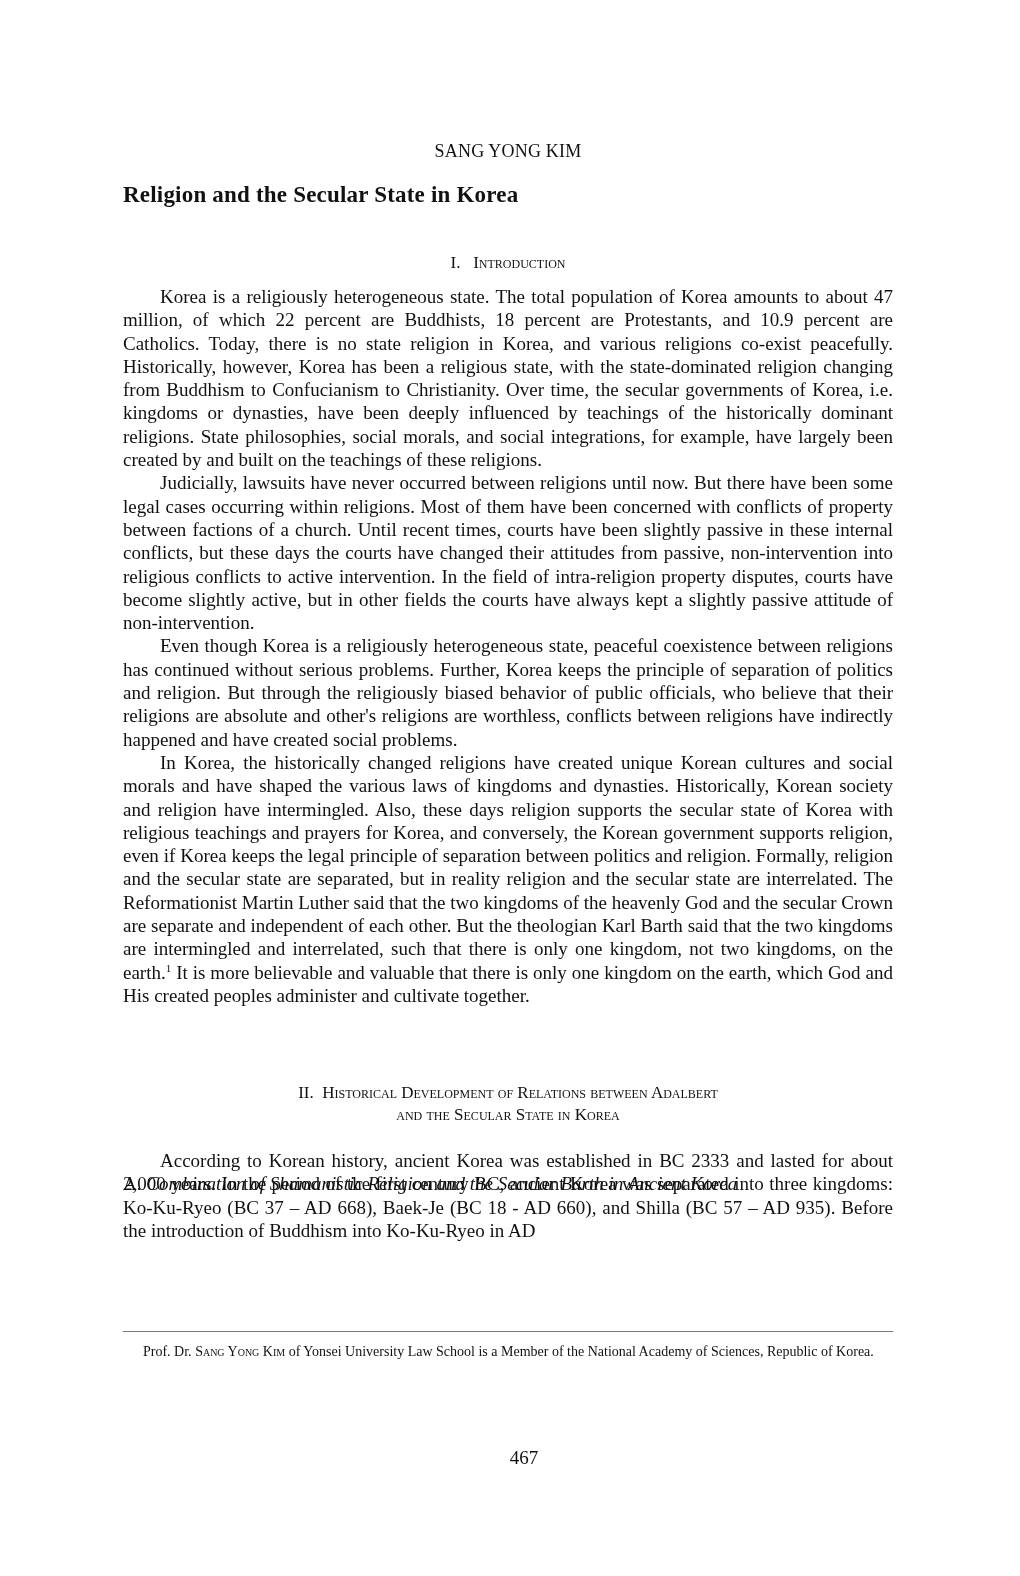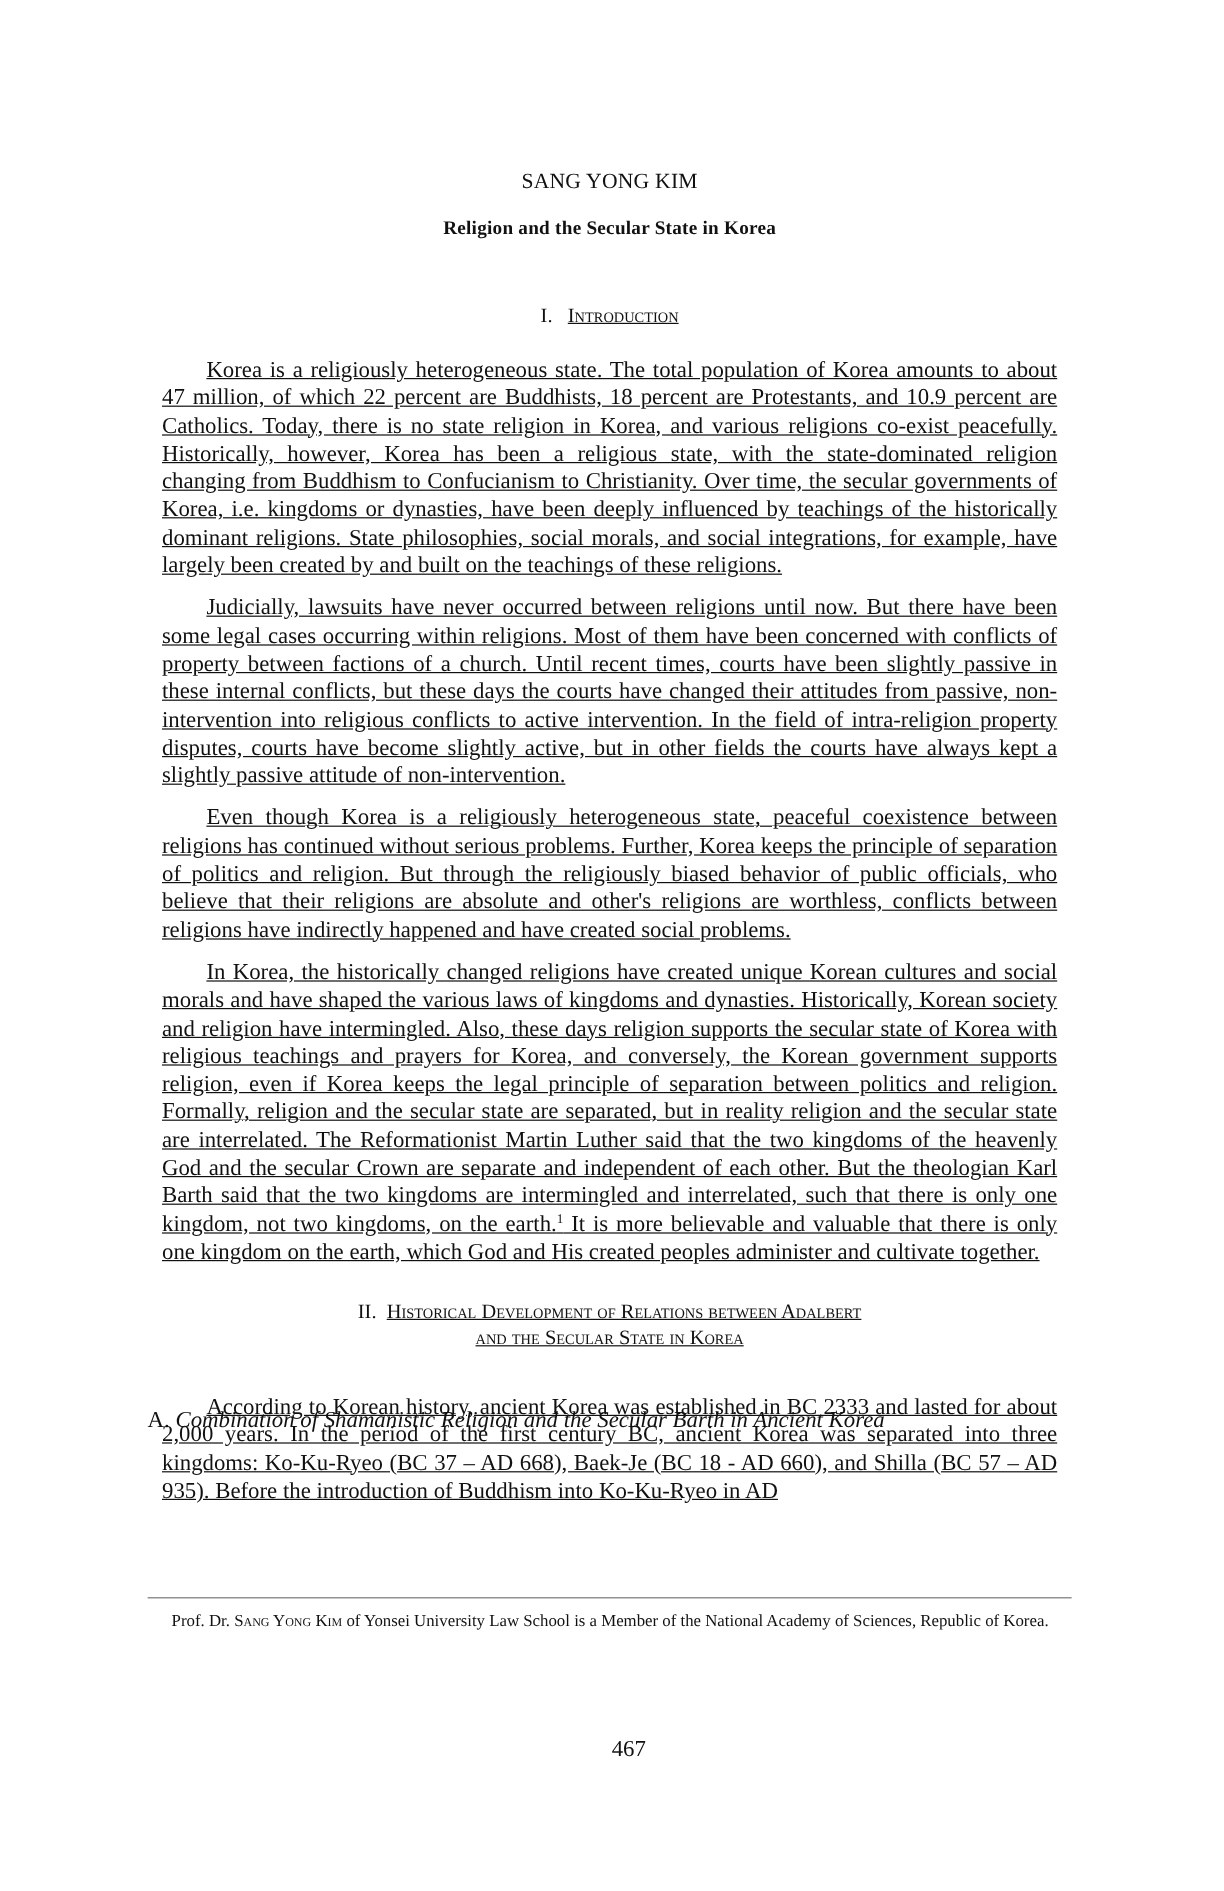--- a/index.html
+++ b/index.html
@@ -6,32 +6,32 @@
   body {
     width: 1020px; height: 1576px; position: relative; overflow: hidden;
     font-family: "Liberation Serif", "DejaVu Serif", serif; color: #111;
   }
   .page { position: absolute; left: 123px; top: 0; width: 770px; }
   .author {
     position: absolute; top: 141px; left: 0; width: 770px; text-align: center;
     font-size: 18px; letter-spacing: 0.2px;
   }
   .title {
-    position: absolute; top: 182px; left: 0; width: 770px; text-align: center;
-    font-size: 16px; font-weight: bold; letter-spacing: 0.2px;
+    position: absolute; top: 182px; left: 0; width: 770px; text-align: left;
+    font-size: 23px; font-weight: bold; letter-spacing: 0.2px;
   }
   .sec-head {
     position: absolute; left: 0; width: 770px; text-align: center;
     font-size: 17px; line-height: 22px;
   }
-  .sec-head .sc { font-variant: small-caps; text-decoration: underline; }
+  .sec-head .sc { font-variant: small-caps; }
   .sec1 { top: 252px; }
   .sec2 { top: 1082px; }
   .body-block { position: absolute; left: 0; width: 770px; font-size: 19px; line-height: 23.3px; }
-  .body-block p { margin: 12px; text-align: justify; text-indent: 37px; text-decoration: underline; }
+  .body-block p { margin: 0; text-align: justify; text-indent: 37px; }
   .blk1 { top: 285px; }
   .subhead {
     position: absolute; top: 1173px; left: 0; width: 770px; font-size: 19px;
   }
   .subhead em { font-style: italic; }
   .blk2 { top: 1149px; }
   .rule { position: absolute; top: 1331px; left: 0; width: 770px; height: 0; border-top: 1.5px solid #777; }
   .footnotes { position: absolute; top: 1343px; left: 0; width: 770px; font-size: 14px; line-height: 17.5px; margin-left: 20px; }
   .footnotes p { margin: 0; text-align: justify; }
   .footnotes .fn { text-indent: 15px; }

